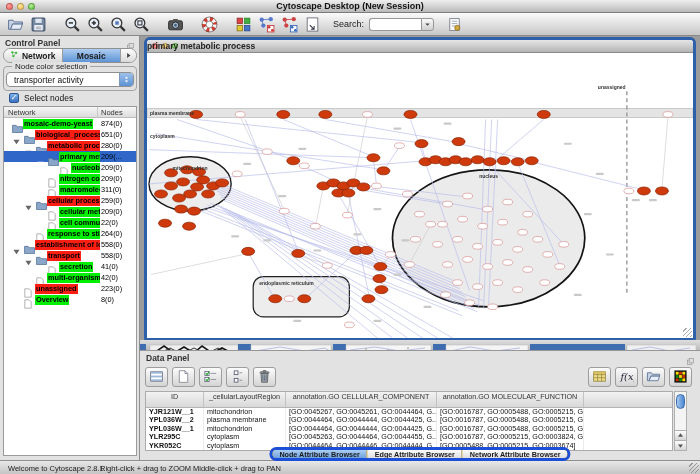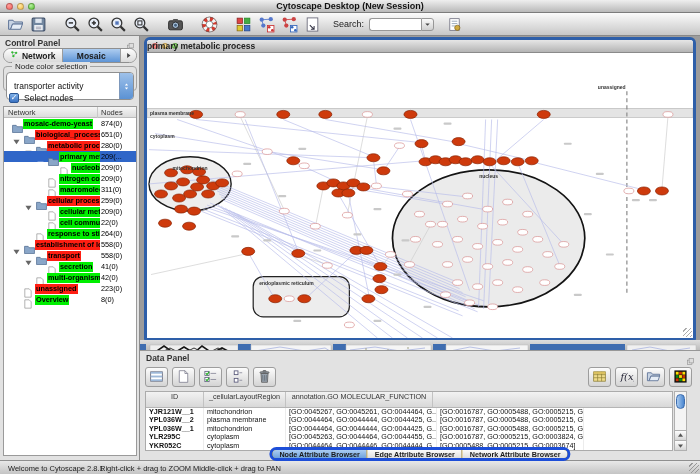--- a/index.html
+++ b/index.html
@@ -30,21 +30,21 @@
   .control-panel{position:absolute;left:0;top:36px;width:140px;height:424px;background:#e2e2e2;border-right:1px solid #8d8d8d}
   .cp-title{position:absolute;left:5px;top:2px;font-size:8.5px;font-weight:bold;color:#333}
   .cp-float{position:absolute;right:4px;top:1px}
   .cp-tabs{position:absolute;left:3px;top:12px;width:134px;height:15px;display:flex;border:1px solid #8f8f8f;border-radius:8px;overflow:hidden;background:#f4f4f4}
   .seg{flex:1;display:flex;align-items:center;justify-content:center;gap:3px;font-size:8.5px;font-weight:bold;color:#1a1a1a;border-right:1px solid #9c9c9c;background:linear-gradient(#fdfdfd,#dadada)}
   .seg:last-child{border-right:none}
   .seg.sel{background:linear-gradient(#aecdf0,#5d94d6)}
   .seg.arrowseg{flex:0 0 15px}
   .groupbox{position:absolute;left:3px;top:30px;width:134px;height:25px;border:1px solid #a3a3a3;border-radius:4px}
   .gb-label{position:absolute;left:8px;top:-5px;background:#e2e2e2;padding:0 3px;font-size:8px;color:#222}
-  .dropdown{position:absolute;left:6px;top:36px;width:128px;height:28px;background:#fff;border:1px solid #8f8f8f;border-radius:4px;display:flex;align-items:center;overflow:hidden}
+  .dropdown{position:absolute;left:6px;top:36px;width:128px;height:15px;background:#fff;border:1px solid #8f8f8f;border-radius:4px;display:flex;align-items:center;overflow:hidden}
   .dd-text{flex:1;font-size:8.5px;padding-left:7px;color:#111;white-space:nowrap}
   .dd-cap{width:14px;align-self:stretch;border-left:1px solid #7d98bc;background:linear-gradient(#9ec1ea,#5b92d4);display:flex;align-items:center;justify-content:center}
   .cb-row{position:absolute;left:9px;top:57px;display:flex;align-items:center;gap:5px}
   .cb{width:10px;height:10px;border-radius:2px;background:linear-gradient(#7fb0e8,#3a72c2);border:1px solid #2a5694;color:#fff;font-size:8px;line-height:8px;text-align:center;font-weight:bold}
   .cb-label{font-size:8.5px;color:#111}
   .treebox{position:absolute;left:3px;top:70px;width:134px;height:350px;background:#fff;border:1px solid #9a9a9a;overflow:hidden}
   .tree-head{height:11px;background:linear-gradient(#f6f6f6,#dcdcdc);border-bottom:1px solid #bcbcbc;position:relative;font-size:7.5px;color:#333}
   .th-net{position:absolute;left:4px;top:1px}
   .th-nodes{position:absolute;left:97px;top:1px}
   .th-sep{position:absolute;left:93px;top:0;width:1px;height:11px;background:#c8c8c8}
@@ -755,20 +755,21 @@
                 <rect x="6.5" y="10" width="3" height="3" fill="#181"></rect>
                 <rect x="10" y="10" width="3" height="3" fill="#fd0"></rect>
               </svg>
             </span>
           </span>
       </div>
       <div class="dp-table">
         <div class="dt-head" id="dt-head">
             <span class="dt-hcell" style="width: 58px;">ID</span>
             <span class="dt-hcell" style="width: 82px;">_cellularLayoutRegion</span>
+            <span class="dt-hcell" style="width: 151px;">annotation.GO CELLULAR_COMPONENT</span>
             <span class="dt-hcell" style="width: 147px;">annotation.GO MOLECULAR_FUNCTION</span>
             <span class="dt-hcell fill"></span>
           </div>
         <div id="dt-body">
             <div class="dt-row">
               <span class="dt-cell id" style="width: 58px;">YJR121W__1</span>
               <span class="dt-cell" style="width: 82px;">mitochondrion</span>
               <span class="dt-cell" style="width: 151px;">[GO:0045267, GO:0045261, GO:0044464, G...</span>
               <span class="dt-cell" style="width: 147px;">[GO:0016787, GO:0005488, GO:0005215, G...</span>
               <span class="dt-cell fill"></span>

